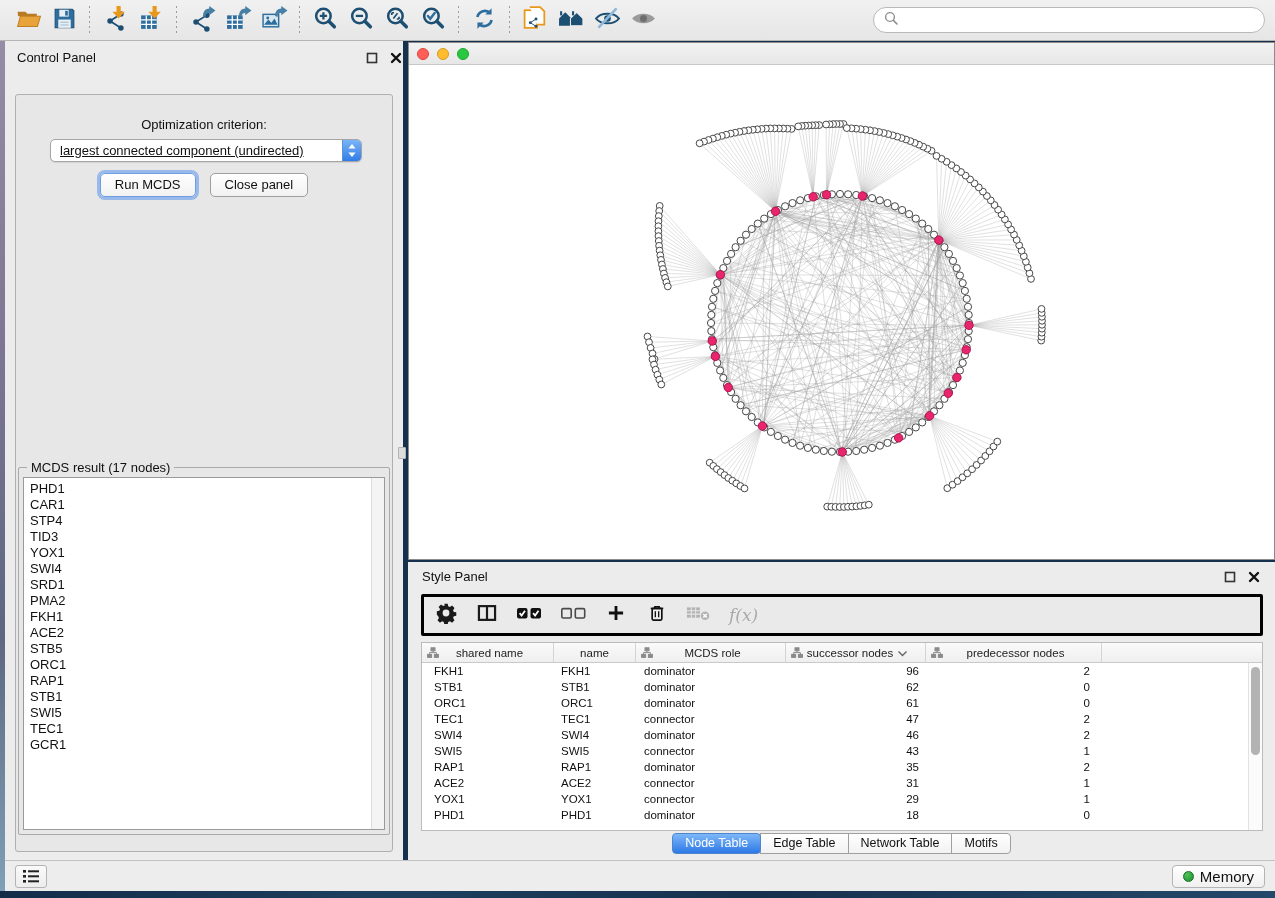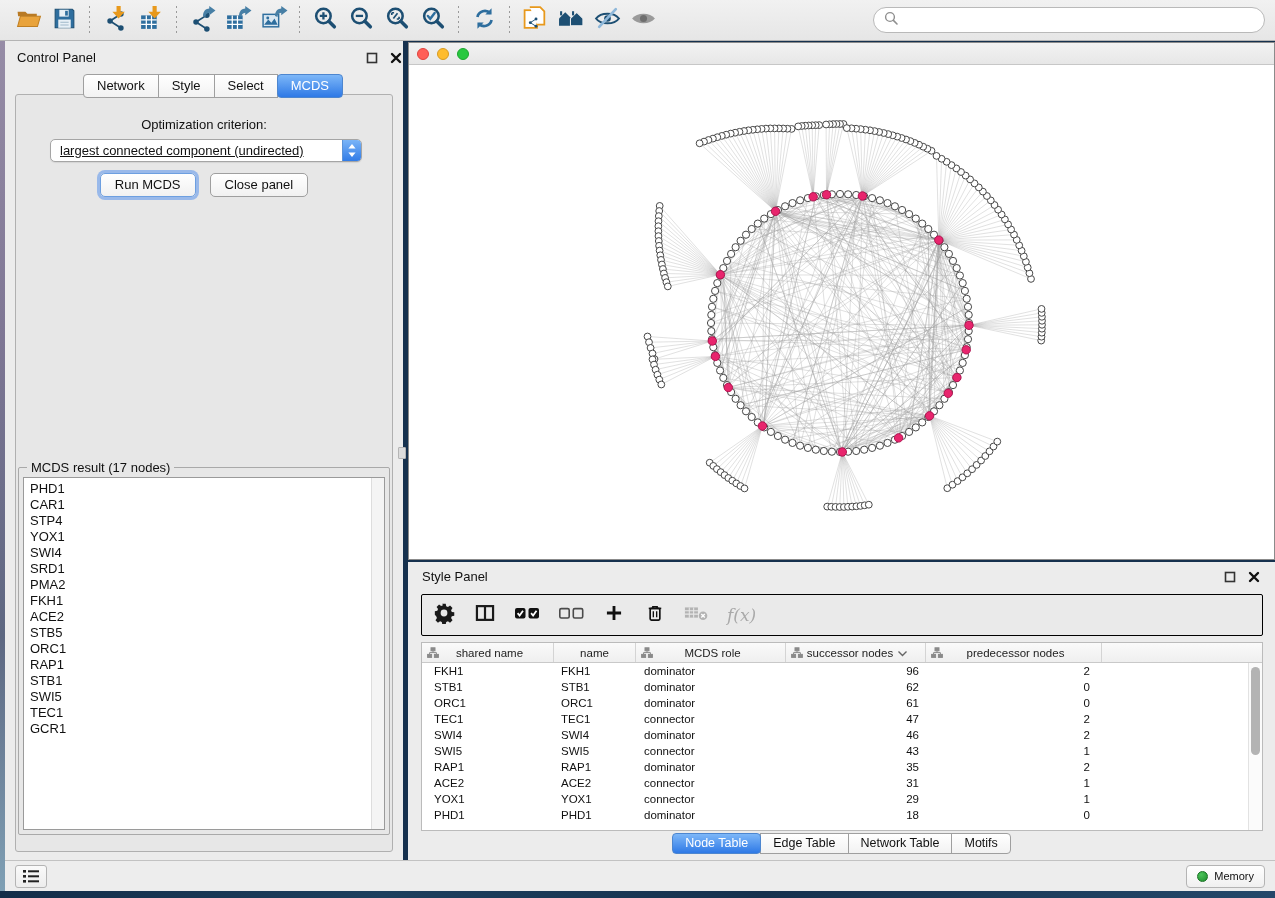--- a/index.html
+++ b/index.html
@@ -74,21 +74,21 @@
   .light.red { background:#ff5f57; border:1px solid #e0443e; }
   .light.yellow { background:#febc2e; border:1px solid #d89b22; }
   .light.green { background:#28c840; border:1px solid #1da62f; }
   .net-title { position:absolute; left:0; right:0; text-align:center; font-size:12.5px; color:#222; }
   .net-canvas { width:865px; height:494px; background:#fff; }
 
   
   .table-panel { position:absolute; left:408px; top:562px; width:867px; height:298px; background:#ececec; }
   .tp-title-row { display:flex; align-items:center; padding:7px 14px 0 14px; }
   .tp-toolbar { position:absolute; left:13px; top:32px; width:842px; height:42px; background:#eaeaea;
-    border:1px solid #000000; border-radius:2px; display:flex; align-items:center; padding:0 10px; gap:17px; }
+    border:3px solid #000000; border-radius:2px; display:flex; align-items:center; padding:0 10px; gap:17px; }
   .ticon { display:flex; align-items:center; justify-content:center; min-width:24px; }
   .fx { font-family:"DejaVu Serif", serif; font-style:italic; font-size:17px; color:#a9a9a9; }
   .data-table { position:absolute; left:13px; top:80px; width:842px; height:189px; background:#fff;
     border:1px solid #bbb; overflow:hidden; }
   .thead { display:flex; height:20px; background:linear-gradient(#fafafa,#efefef); border-bottom:1px solid #c9c9c9; }
   .th { position:relative; display:flex; align-items:center; justify-content:center; gap:4px;
     border-right:1px solid #d4d4d4; font-size:11.5px; color:#222; }
   .th .hier { position:absolute; left:5px; top:4px; }
   .tbody { position:absolute; left:0; top:20px; right:14px; bottom:0; }
   .tr { display:flex; height:16px; align-items:center; }
@@ -99,21 +99,21 @@
   .tthumb { position:absolute; left:2px; top:4px; width:9px; height:88px; background:#b3b3b3; border-radius:5px; }
   .tp-tabs { position:absolute; left:0; top:271px; width:100%; display:flex; justify-content:center; }
   .tp-tabs .seg { font-size:12.5px; padding:2px 12px 3px 12px; }
 
   
   .status-bar { position:absolute; left:5px; top:860px; width:1270px; height:31px; background:#ededed;
     border-top:1px solid #c2c2c2; display:flex; align-items:center; padding:0 10px; }
   .list-btn { width:32px; height:23px; background:linear-gradient(#fafafa,#ededed); border:1px solid #b4b4b4;
     border-radius:3px; display:flex; align-items:center; justify-content:center; }
   .memory-btn { margin-left:auto; height:23px; background:linear-gradient(#ffffff,#f0f0f0); border:1px solid #b4b4b4;
-    border-radius:4px; display:flex; align-items:center; gap:6px; padding:0 10px; font-size:11px; color:#111; }
+    border-radius:4px; display:flex; align-items:center; gap:6px; padding:0 10px; font-size:15px; color:#111; }
   .dot { width:11px; height:11px; border-radius:50%; background:radial-gradient(circle at 35% 30%, #4cc45a, #1e8c2c); border:1px solid #187223; }
 </style>
 </head>
 <body>
 
 <div class="main-toolbar" id="main-toolbar">
     <span class="tool-btn">
       <span><svg width="27" height="27" viewBox="0 0 26 26">
           <path d="M2.5 6.5h7.5l2 2h9v2.3h-18z" fill="#b97a24"></path>
           <path d="M2.5 20.8 5.2 10.8h19.3l-2.9 10z" fill="#e9a33b" stroke="#c07f22"></path>
@@ -280,26 +280,20 @@
             <rect x="1.5" y="1.5" width="9" height="9" fill="none" stroke="#333" stroke-width="1.6"></rect>
           </svg>
       </span>
       <span class="win-btn">
         <svg width="12" height="12">
             <path d="M2 2l8 8M10 2l-8 8" stroke="#111" stroke-width="2.4" stroke-linecap="round"></path>
           </svg>
       </span>
     </span>
   </div>
-  <div class="cp-tabs" id="cp-tabs">
-      <span class="seg">Network</span>
-      <span class="seg">Style</span>
-      <span class="seg">Select</span>
-      <span class="seg sel">MCDS</span>
-    </div>
   <div class="cp-body">
     <div class="opt-label">Optimization criterion:</div>
     <div class="combo">
       <span class="combo-text">largest connected component (undirected)</span>
       <span class="combo-step">
         <svg width="10" height="15">
             <path d="M5 1 8.6 5.4H1.4z" fill="#fff"></path>
             <path d="M5 14 1.4 9.6h7.2z" fill="#fff"></path>
           </svg>
       </span>
@@ -308,20 +302,21 @@
       <button class="btn focus-ring">Run MCDS</button>
       <button class="btn">Close panel</button>
     </div>
     <div class="mcds-fieldset">
       <span class="mcds-legend">MCDS result (17 nodes)</span>
       <div class="result-box">
         <div class="result-list" id="result-list">
             <div>PHD1</div>
             <div>CAR1</div>
             <div>STP4</div>
+            <div>TID3</div>
             <div>YOX1</div>
             <div>SWI4</div>
             <div>SRD1</div>
             <div>PMA2</div>
             <div>FKH1</div>
             <div>ACE2</div>
             <div>STB5</div>
             <div>ORC1</div>
             <div>RAP1</div>
             <div>STB1</div>

